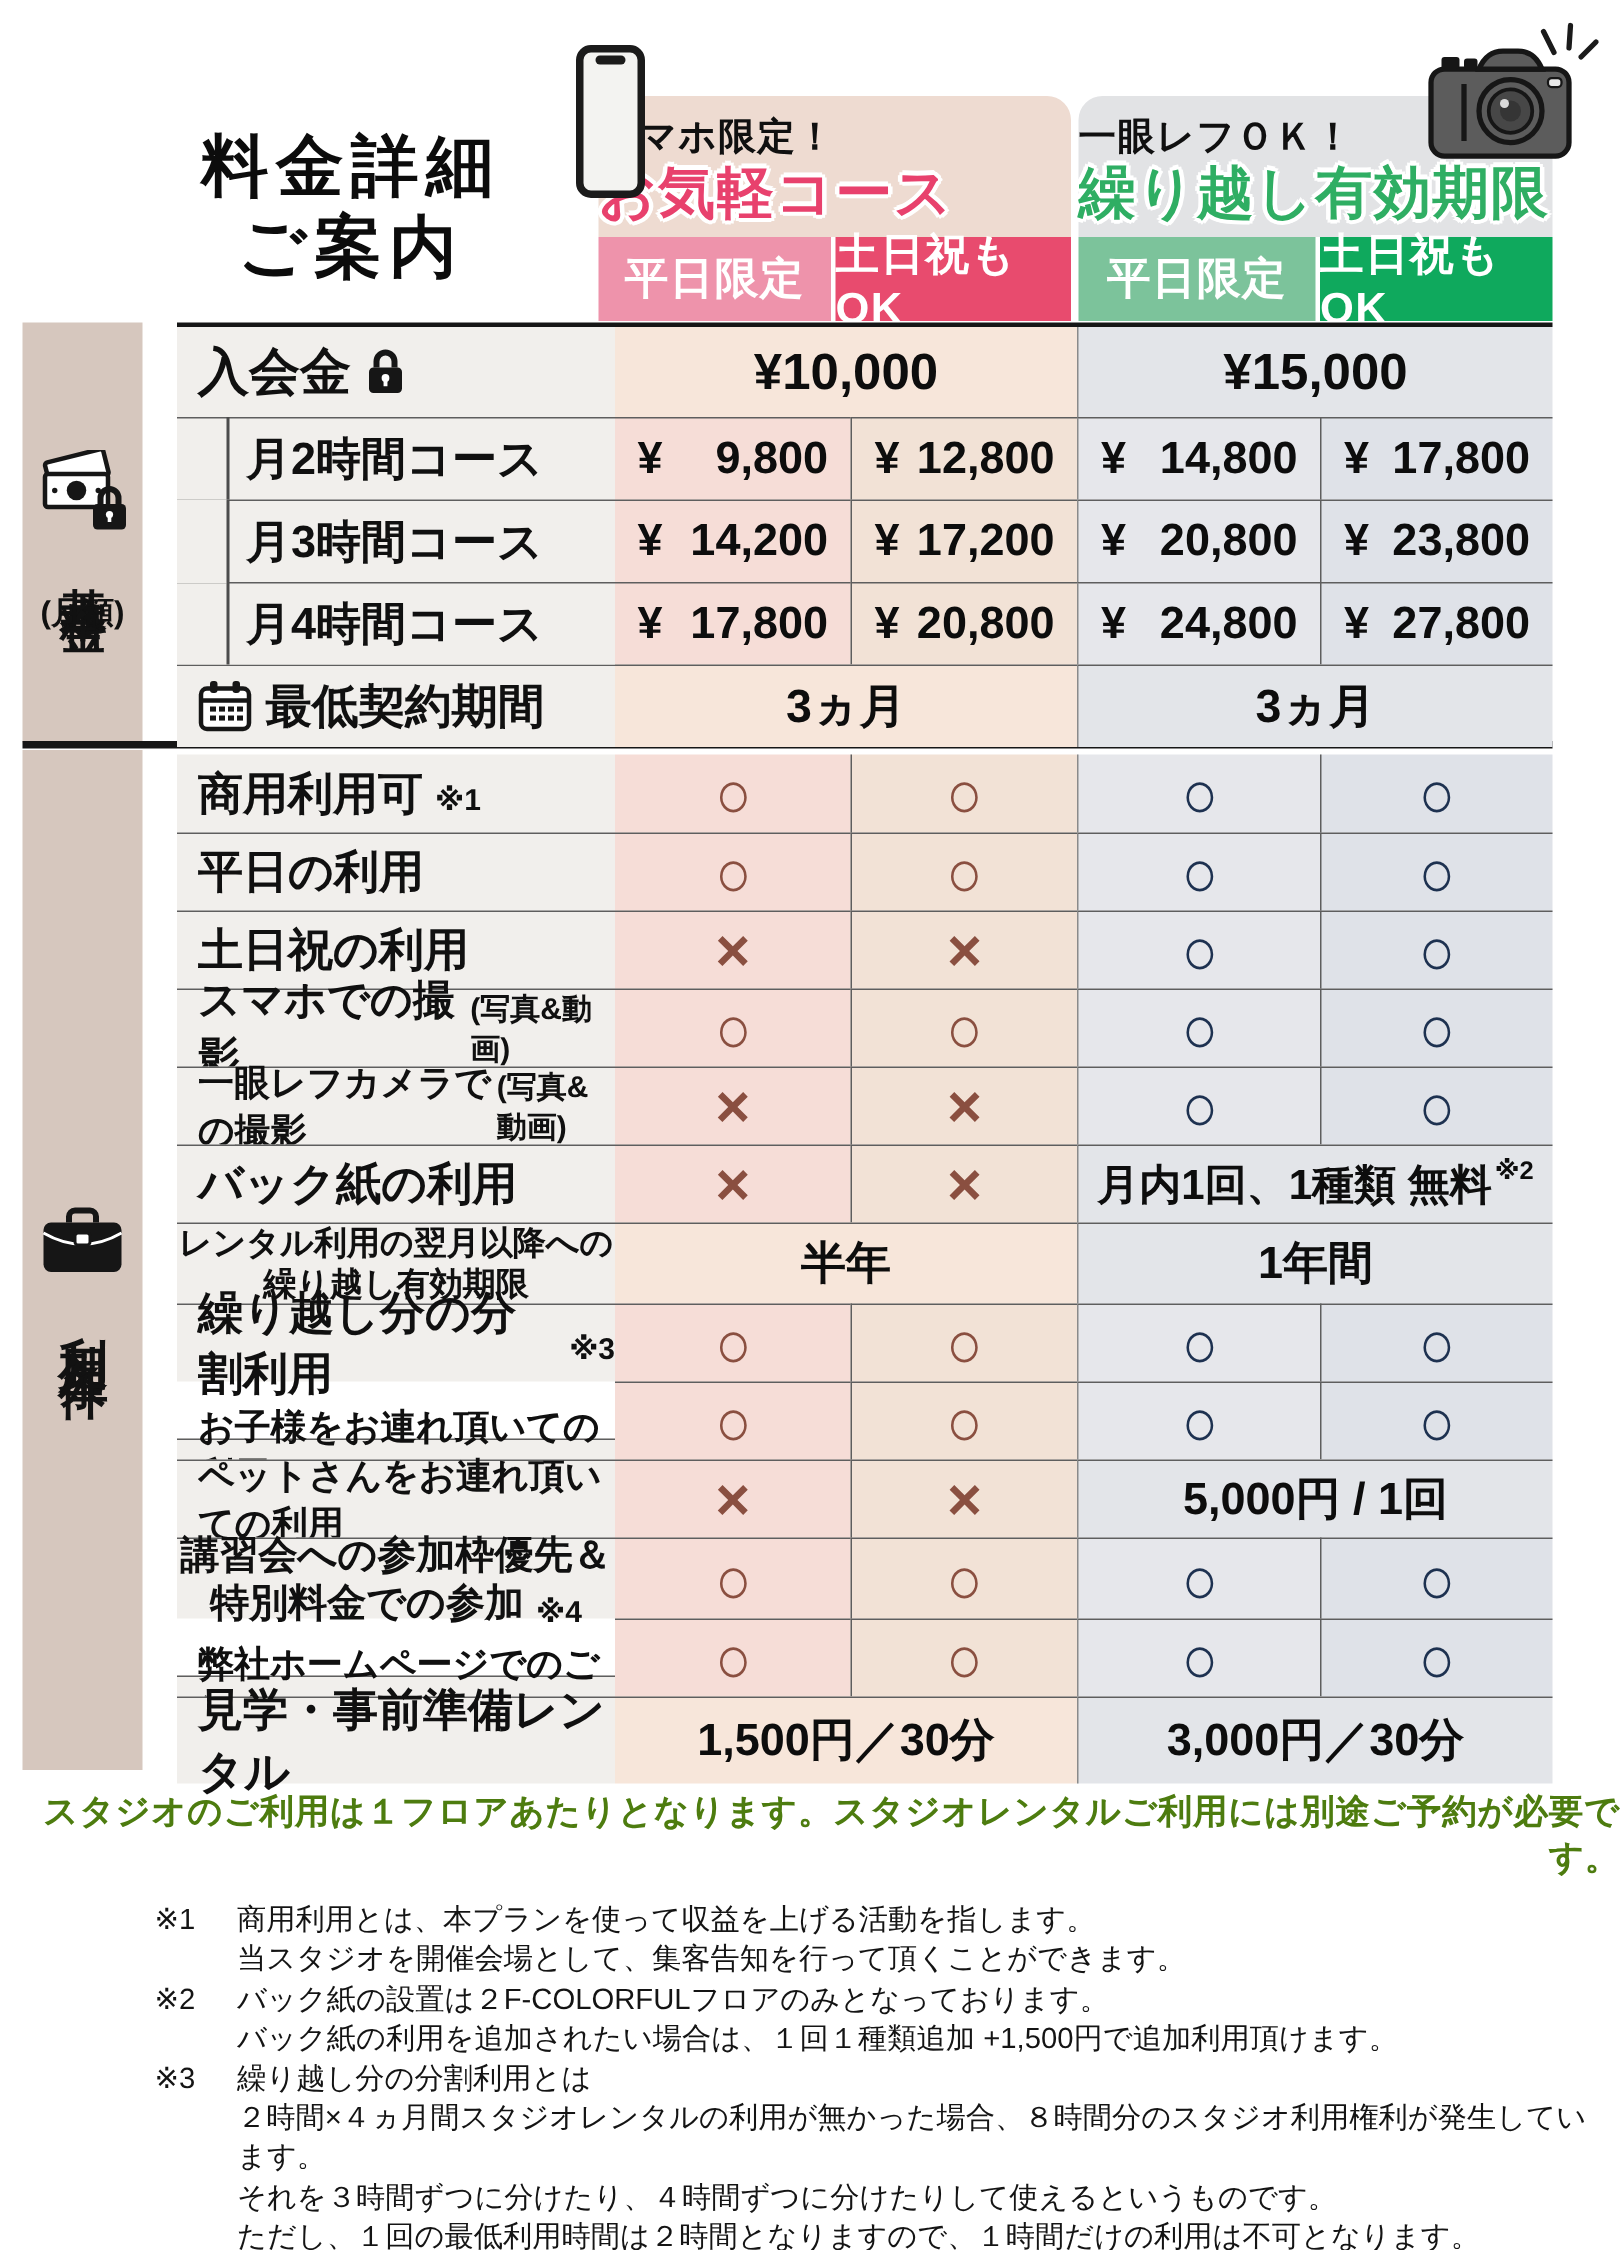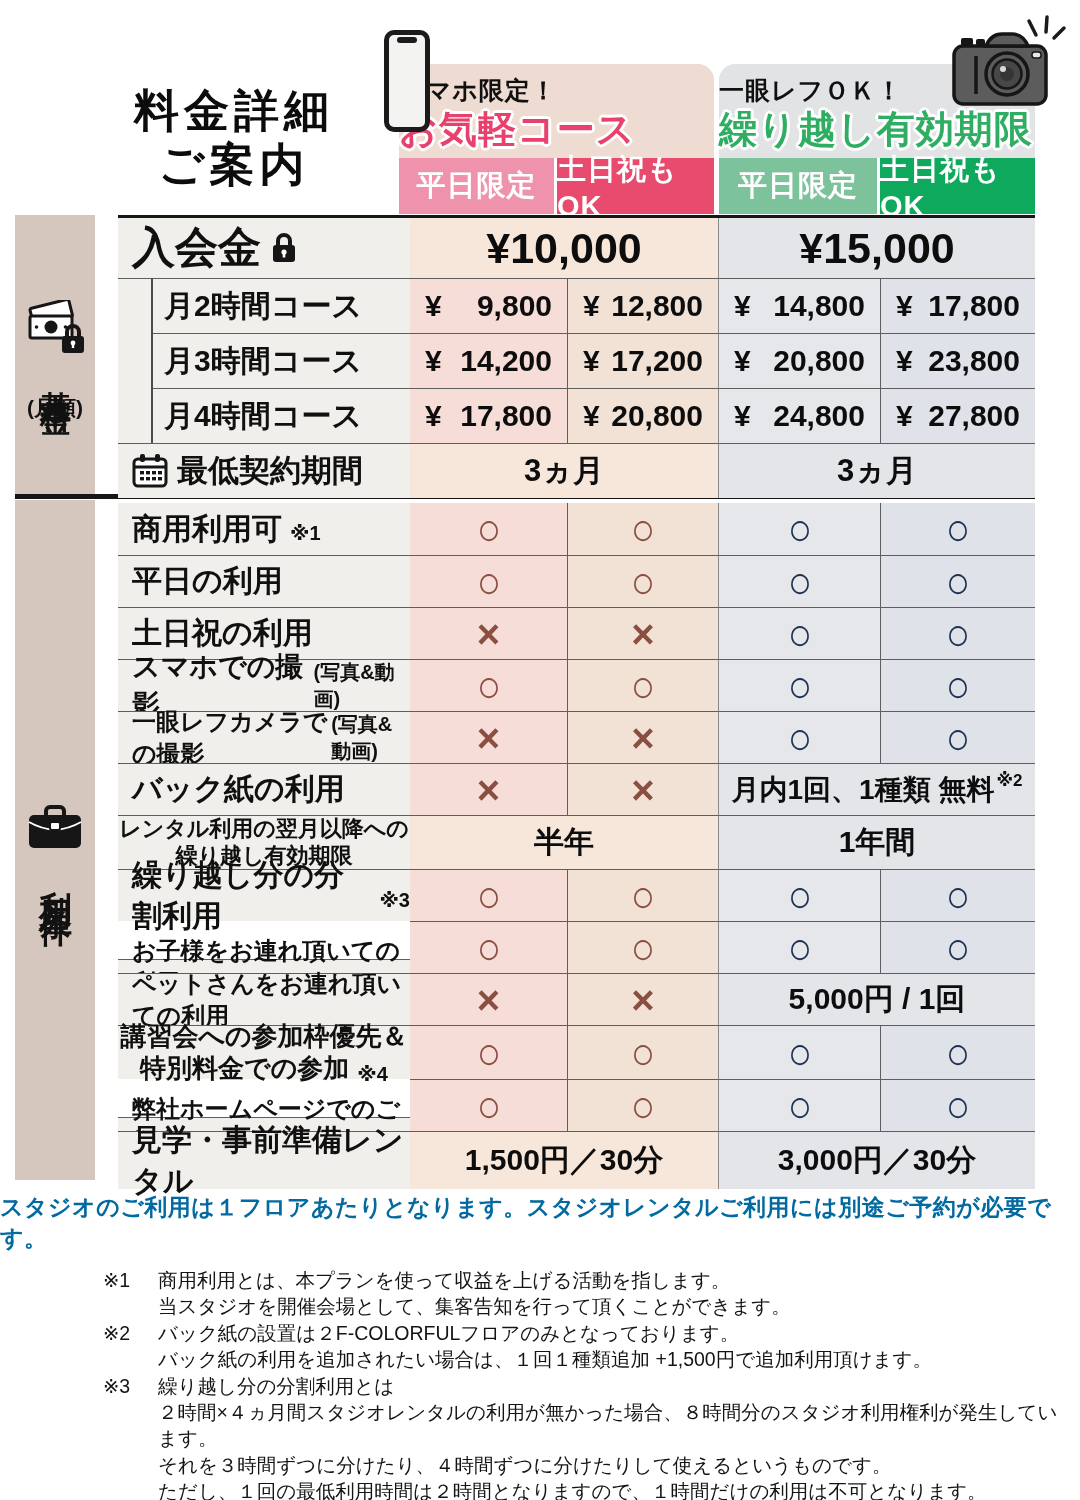--- a/index.html
+++ b/index.html
@@ -51,21 +51,21 @@
   .cell{box-sizing:border-box;display:flex;align-items:center;}
   .bt .cell{border-top:1px solid #5e5e5e;}
   .lbl{width:292px;background:#f1efec;padding-left:14px;font-weight:700;color:#101010;}
   .w1{width:157px;background:#f6ddd7;}
   .w2{width:151px;background:#f2e2d6;border-left:1px solid #5e5e5e;}
   .w3{width:162px;background:#e6e7eb;border-left:1px solid #8a8a8a;}
   .w4{width:155px;background:#dfe2e8;border-left:1px solid #5e5e5e;}
   .wmc{width:308px;background:#f7e6da;}
   .wmp{width:317px;background:#e3e5e9;border-left:1px solid #8a8a8a;}
   .ctr{justify-content:center;text-align:left;}
-  .t34{font-size:43px;}.t31{font-size:31px;}.t30{font-size:30px;}.t28{font-size:28px;}
+  .t34{font-size:34px;}.t31{font-size:31px;}.t30{font-size:30px;}.t28{font-size:28px;}
   .t27{font-size:24px;margin-top:38px;}.t24{font-size:24px;}
   .bold{font-weight:700;color:#0d0d0d;}
   .price{justify-content:space-between;padding:0 15px;font-size:30px;font-weight:700;color:#0d0d0d;}
   .plan{padding-left:46px;position:relative;}
   .plan::before{content:"";position:absolute;left:33px;top:-1px;bottom:0;width:2px;background:#4c4c4c;}
   .plan.mask::after{content:"";position:absolute;left:0;top:-1px;width:33px;height:1px;background:#f1efec;}
   .nsup{font-size:20px;font-weight:700;margin-left:8px;position:relative;top:4px;}
   .paren{font-size:20px;font-weight:700;margin-left:3px;}
   .lbl2{flex-direction:column;justify-content:center;padding-left:0;text-align:center;line-height:1.2;}
   .mkc{justify-content:center;}
@@ -75,21 +75,21 @@
   .casual-mk{color:#8a4f40;}
   .pro-mk{color:#1d3150;}
   .supref{font-size:17px;font-weight:700;position:relative;top:-9px;margin-left:2px;}
   .lock-ic{margin-left:10px;}
   .cal-ic{margin-right:9px;}
 
   .section-divider{position:absolute;left:15px;top:494px;width:1020px;height:5px;background:#161616;}
 
   
   .footer{position:absolute;left:0;top:1192px;width:1080px;}
-  .lead{text-align:left;font-size:23px;font-weight:700;letter-spacing:.5px;color:#0369a1;}
+  .lead{text-align:right;font-size:23px;font-weight:700;letter-spacing:.5px;color:#4d7c0f;}
   .notes{margin-top:13px;}
   .note{position:relative;padding-left:158px;padding-right:20px;font-size:19.5px;line-height:26.4px;color:#141414;}
   .note .nmark{position:absolute;left:103px;top:0;}
 </style>
 </head>
 <body>
 
 <div class="page">
 
   <div class="title">

